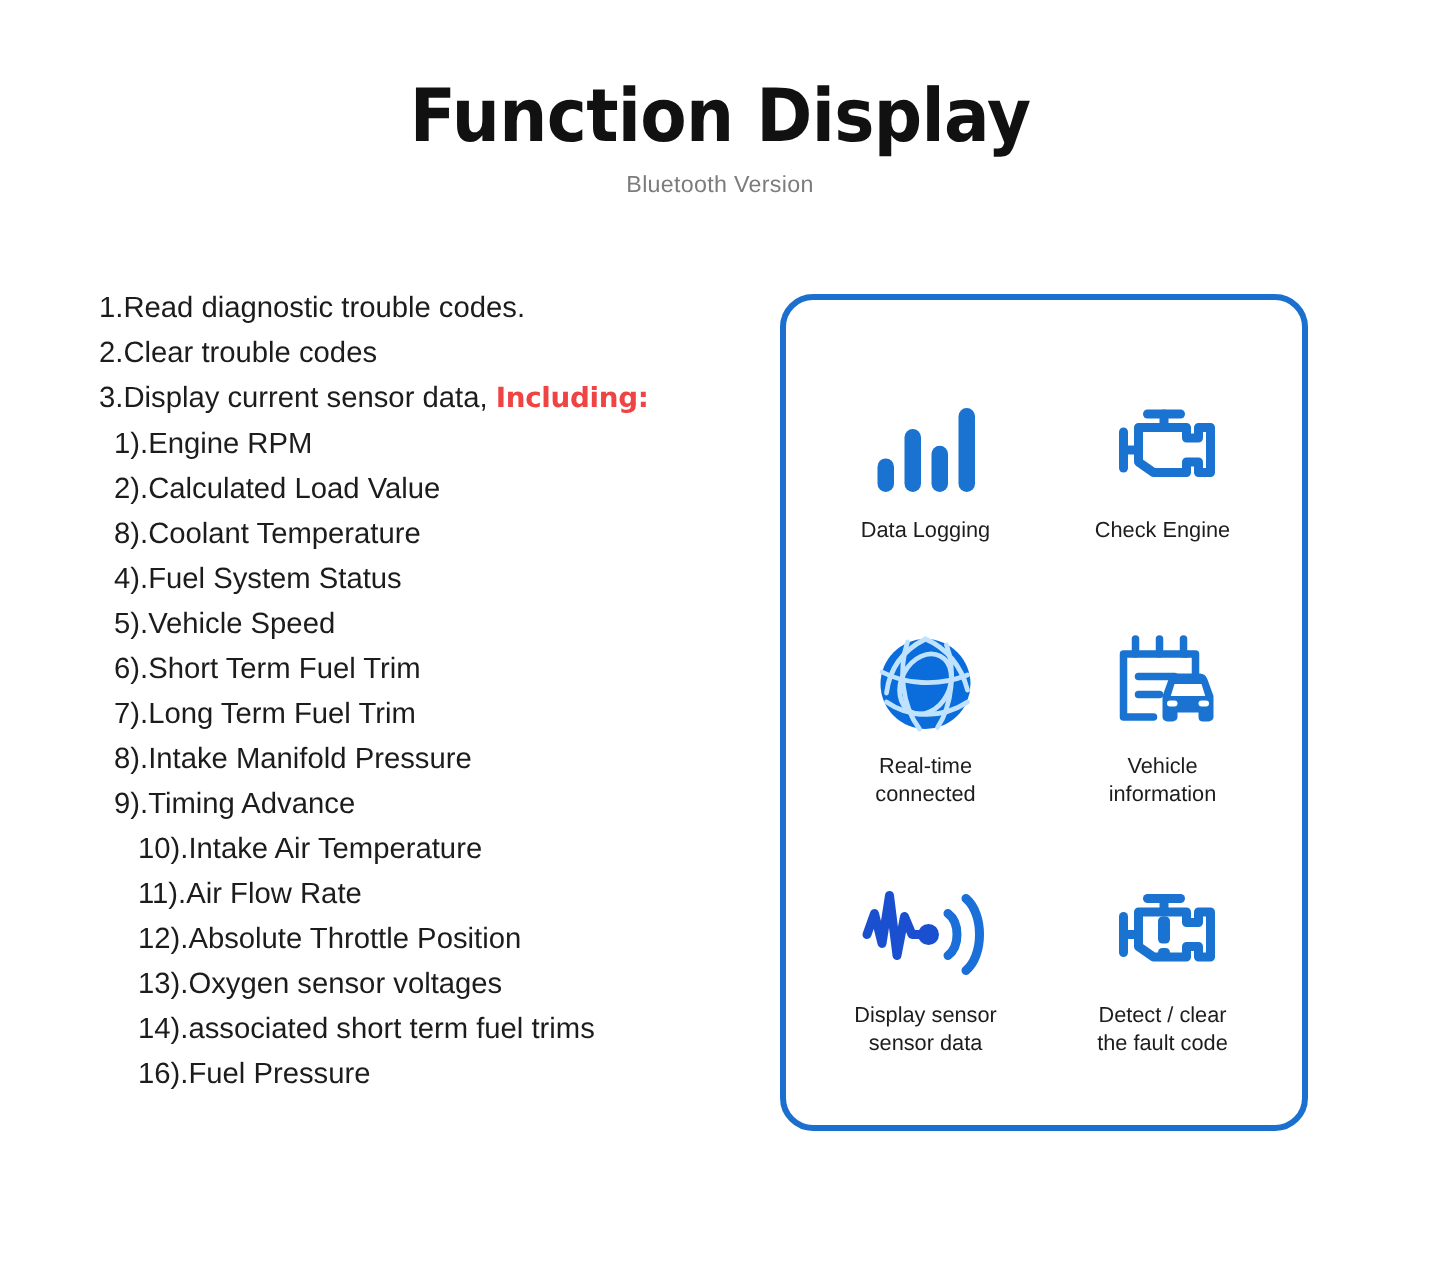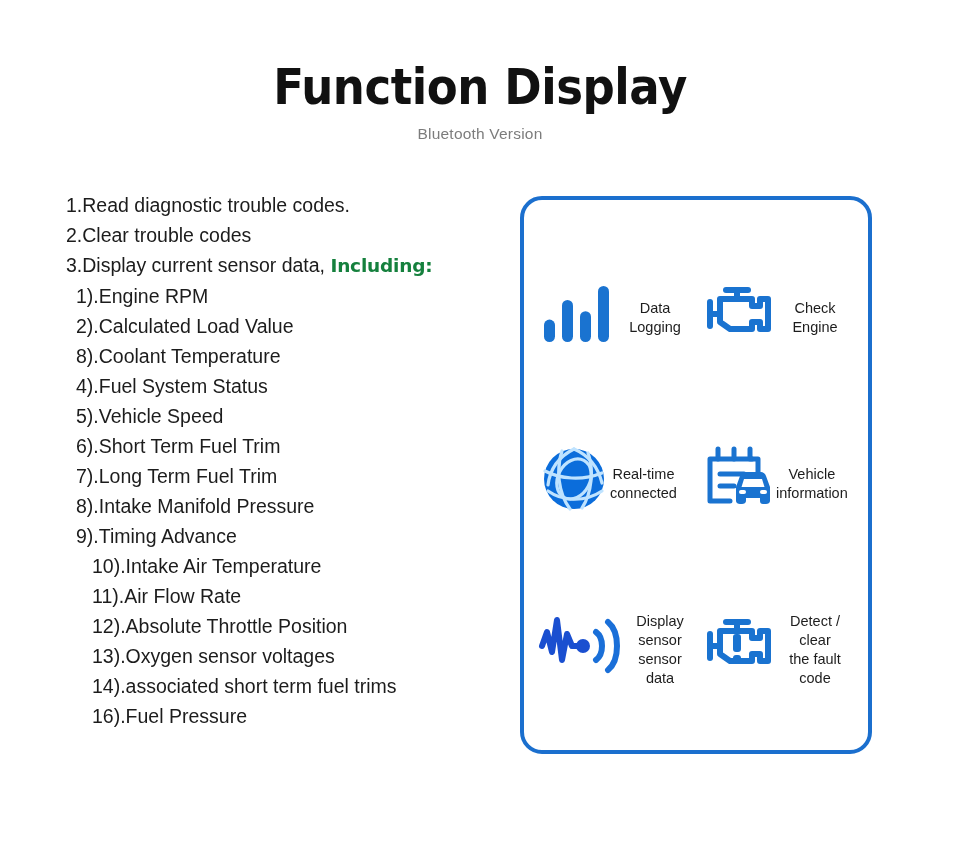--- a/index.html
+++ b/index.html
@@ -12,21 +12,21 @@
     height: 847px;
     position: relative;
     font-family: "Liberation Sans", sans-serif;
     color: #1a1a1a;
     overflow: hidden;
   }
 
   
   .header {
     position: absolute;
-    top: 62px;
+    top: 52px;
     left: 0;
     width: 960px;
     text-align: center;
   }
   .page-title {
     font-family: "DejaVu Sans", sans-serif;
     font-size: 49px;
     font-weight: 700;
     letter-spacing: -0.5px;
     color: #111111;
@@ -53,21 +53,21 @@
     font-size: 19.5px;
     line-height: 30px;
     color: #1c1c1c;
     white-space: nowrap;
     font-weight: 400;
   }
   .feature-line.level-1 { padding-left: 10px; }
   .feature-line.level-2 { padding-left: 26px; }
   .emphasis {
     font-family: "DejaVu Sans", sans-serif;
-    color: #15803d;
+    color: #ef4444;
     font-weight: 700;
     font-size: 18.5px;
     letter-spacing: -0.2px;
   }
 
   
   .icon-panel {
     position: absolute;
     left: 520px;
     top: 196px;
@@ -82,23 +82,23 @@
     position: absolute;
     inset: 0;
     display: grid;
     grid-template-columns: 1fr 1fr;
     grid-template-rows: 1fr 1fr 1fr;
     padding: 30px 14px 22px 14px;
     box-sizing: border-box;
   }
   .icon-cell {
     display: flex;
-    flex-direction: row;
+    flex-direction: column;
     align-items: center;
-    justify-content: flex-start;
+    justify-content: center;
   }
   .icon-art {
     height: 74px;
     display: flex;
     align-items: center;
     justify-content: center;
   }
   .icon-label {
     margin-top: 9px;
     font-size: 14.5px;

